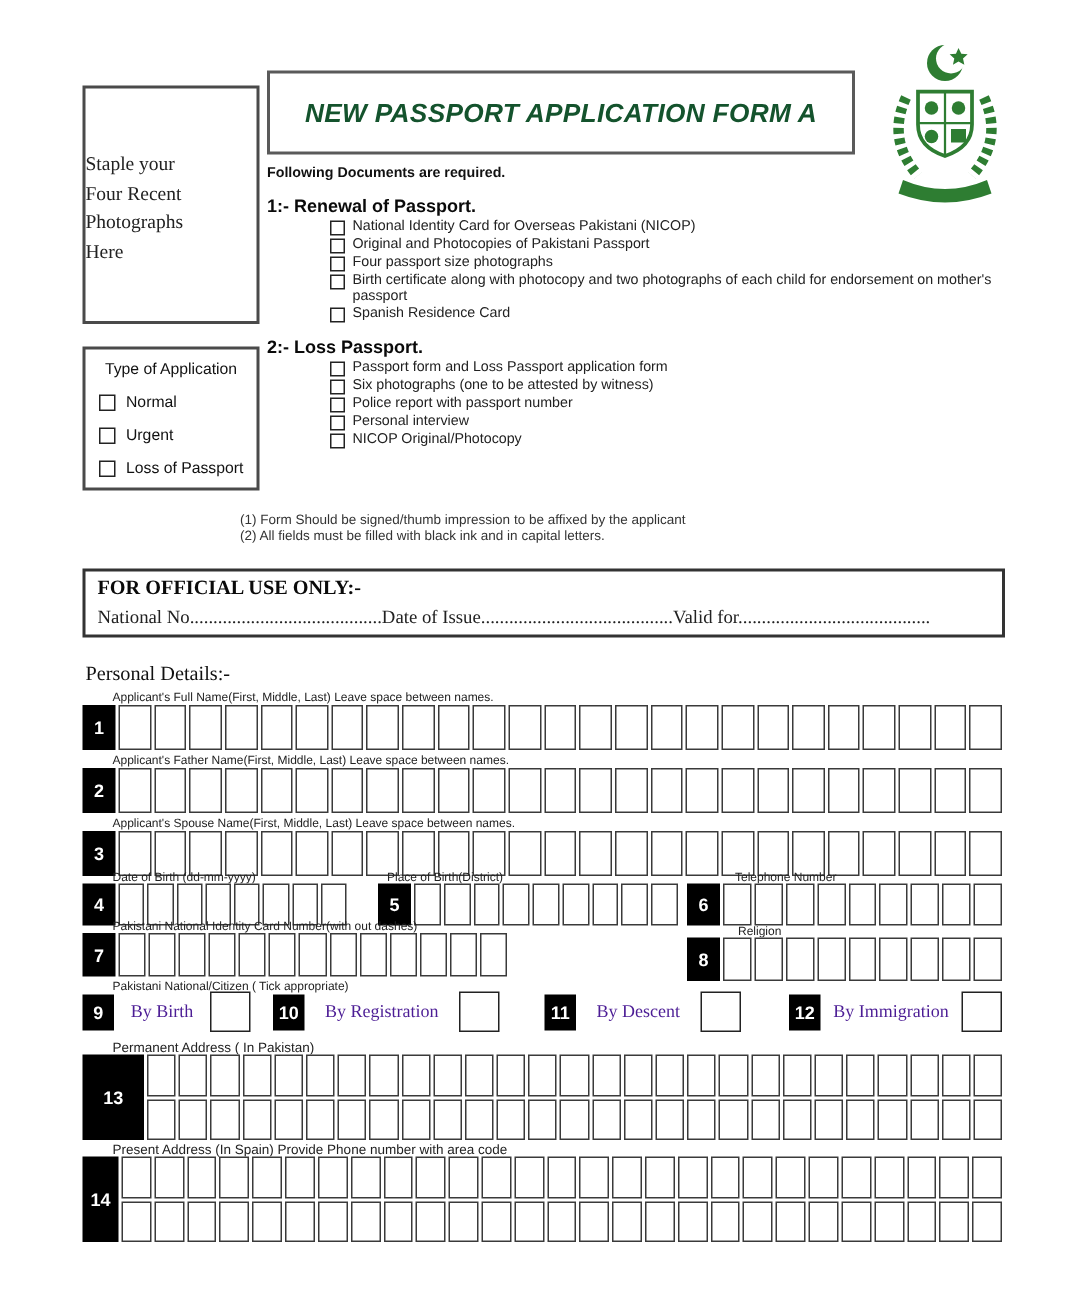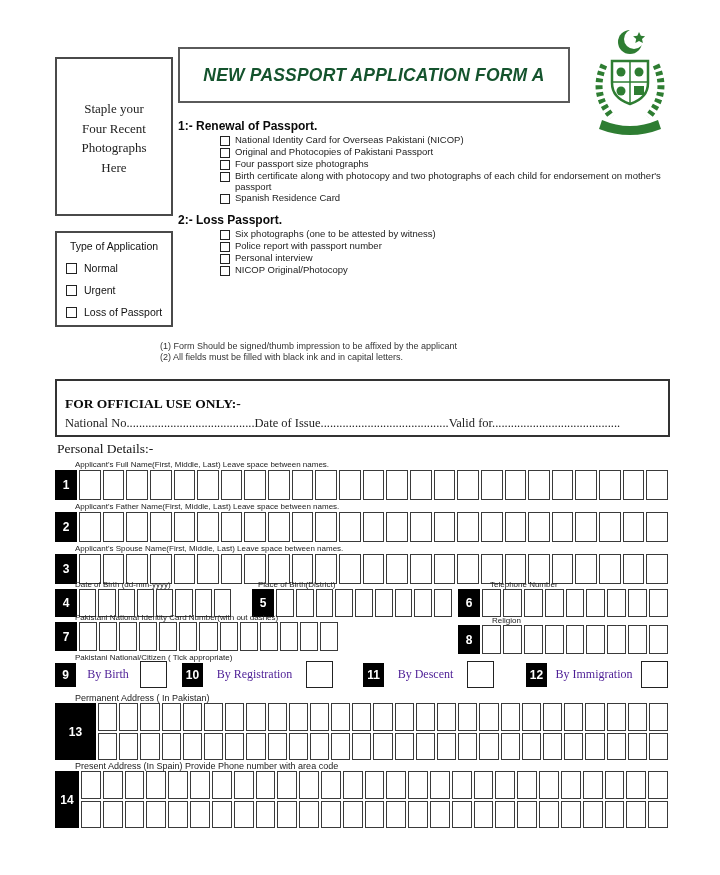--- a/index.html
+++ b/index.html
@@ -1,21 +1,21 @@
 <!DOCTYPE html>
 <html><head>
 <meta charset="utf-8">
 <style>
   html,body{margin:0;padding:0;background:#ffffff;}
   .page{position:relative;width:720px;height:875px;background:#ffffff;
         font-family:"Liberation Sans",sans-serif;color:#111;overflow:hidden;}
 
   
   .photo-box{position:absolute;left:55px;top:57px;width:114px;height:155px;
-             border:2px solid #4a4a4a;text-align:center;}
+             border:2px solid #4a4a4a;text-align:left;}
   .photo-box .ptxt{margin-top:40px;font-family:"Liberation Serif",serif;
                    font-size:13px;line-height:1.5;color:#222;}
   .type-box{position:absolute;left:55px;top:231px;width:114px;height:92px;
             border:2px solid #4a4a4a;}
   .type-title{font-size:10.5px;text-align:center;margin-top:7px;color:#111;}
   .type-opt{display:flex;align-items:center;gap:7px;margin:10px 0 0 9px;}
   .type-opt .optlabel{font-size:10.5px;color:#111;}
   .cb{width:9px;height:9px;border:1.2px solid #222;background:#fff;flex:none;display:inline-block;}
 
   
@@ -30,21 +30,21 @@
   .sec-title{font-size:12px;font-weight:bold;margin-top:9px;color:#0a0a0a;}
   .items{margin:2px 0 0 42px;}
   .item{display:flex;gap:5px;font-size:9.5px;line-height:10.5px;color:#222;margin-bottom:1px;}
   .item .cb{width:8px;height:8px;margin-top:1px;}
   .note{position:absolute;left:178px;top:313px;width:492px;
         font-size:9.5px;font-weight:bold;font-style:italic;color:#0a0a0a;}
   .instructions{position:absolute;left:160px;top:341px;font-size:9px;line-height:11px;color:#333;}
 
   
   .official-box{position:absolute;left:55px;top:379px;width:595px;height:37px;
-                border:2px solid #333;padding:15px 8px 2px 8px;}
+                border:2px solid #333;padding:3px 8px 2px 8px;}
   .official-title{font-family:"Liberation Serif",serif;font-weight:bold;font-size:13.5px;color:#0a0a0a;}
   .official-line{font-family:"Liberation Serif",serif;font-size:12.5px;margin-top:4px;
                  white-space:nowrap;overflow:hidden;color:#222;}
   .pd-heading{position:absolute;left:57px;top:441px;font-family:"Liberation Serif",serif;
               font-size:13.5px;color:#111;}
 
   
   .flabel{position:absolute;font-size:8px;color:#222;white-space:nowrap;}
   .grid{position:absolute;display:flex;}
   .numbox{flex:none;width:22px;background:#000;color:#fff;font-weight:bold;font-size:12px;
@@ -106,20 +106,21 @@
       <line x1="25" y1="55" x2="61" y2="55" stroke="#2e7d32" stroke-width="1.5"></line>
       <circle cx="34" cy="45" r="4.5"></circle>
       <circle cx="52" cy="45" r="4.5"></circle>
       <circle cx="34" cy="64" r="4.5"></circle>
       <rect x="47" y="59" width="10" height="9"></rect>
       <path d="M15 93 q28 12 56 0 l3 9 q-31 12 -62 0 z"></path>
     </g>
   </svg>
 
   <div class="docs">
+    <div class="docs-heading">Following Documents are required.</div>
 
     <div class="sec-title">1:- Renewal of Passport.</div>
     <div class="items">
       <div class="item">
         <span class="cb"></span>
         <span>National Identity Card for Overseas Pakistani (NICOP)</span>
       </div>
       <div class="item">
         <span class="cb"></span>
         <span>Original and Photocopies of Pakistani Passport</span>
@@ -133,20 +134,24 @@
         <span>Birth certificate along with photocopy and two photographs of each child for endorsement on mother's passport</span>
       </div>
       <div class="item">
         <span class="cb"></span>
         <span>Spanish Residence Card</span>
       </div>
     </div>
 
     <div class="sec-title">2:- Loss Passport.</div>
     <div class="items">
+      <div class="item">
+        <span class="cb"></span>
+        <span>Passport form and Loss Passport application form</span>
+      </div>
       <div class="item">
         <span class="cb"></span>
         <span>Six photographs (one to be attested by witness)</span>
       </div>
       <div class="item">
         <span class="cb"></span>
         <span>Police report with passport number</span>
       </div>
       <div class="item">
         <span class="cb"></span>

